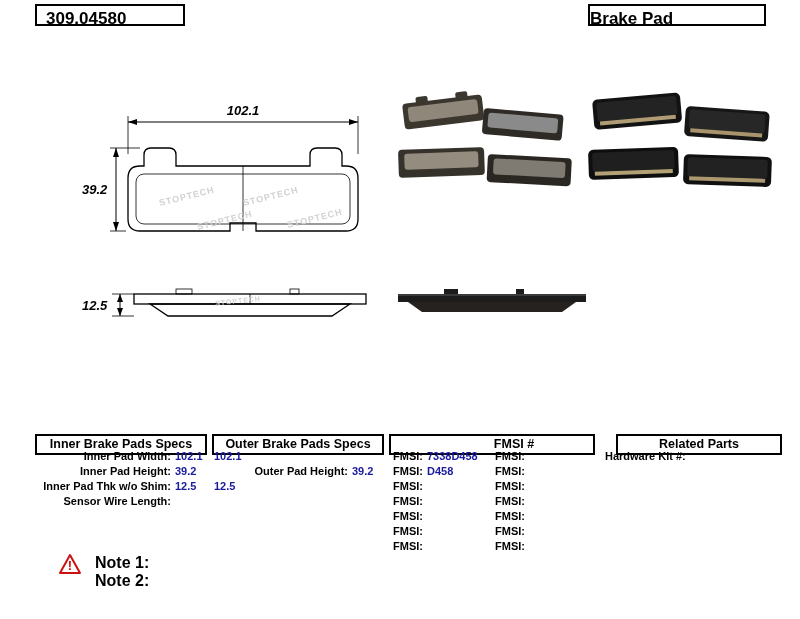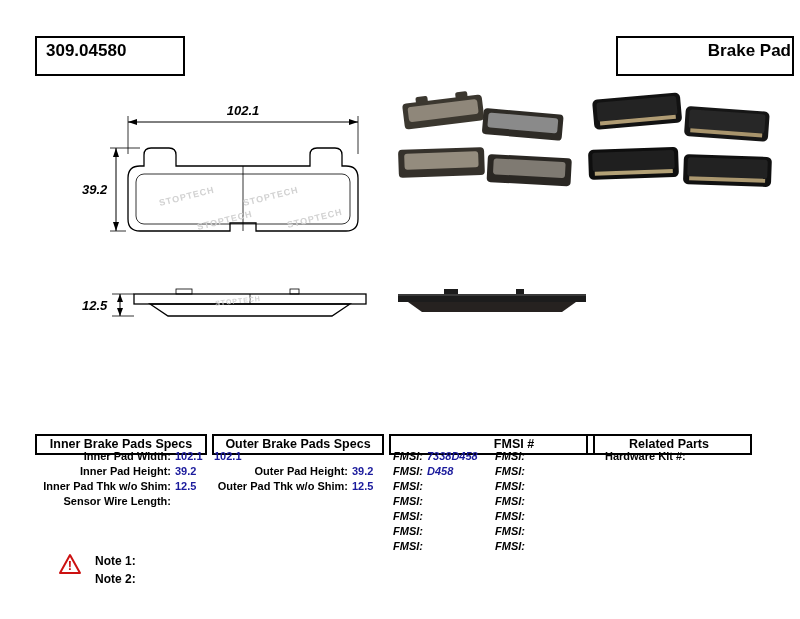--- a/index.html
+++ b/index.html
@@ -5,26 +5,26 @@
   :root { --val:#1a1a9c; --warn:#cc1111; }
   * { box-sizing:border-box; }
   html,body { margin:0; padding:0; }
   body {
     width:800px; height:619px; position:relative;
     background:#ffffff; color:#000;
     font-family:"Liberation Sans", sans-serif;
     overflow:hidden;
   }
   .header-box {
-    position:absolute; top:36px; height:40px;
+    position:absolute; top:4px; height:22px;
     border:2px solid #000; font-weight:bold; font-size:17px;
     line-height:26px;
   }
   #part-box { left:35px; width:150px; padding-left:9px; }
-  #name-box { left:588px; width:178px; text-align:right; padding-right:1px;margin-left:28px; }
+  #name-box { left:588px; width:178px; padding-right:1px; }
 
   svg.draw { position:absolute; overflow:visible; }
   #top-view   { left:80px;  top:98px;  width:300px; height:150px; }
   #side-view  { left:80px;  top:286px; width:300px; height:50px; }
   #photo-sets { left:396px; top:92px;  width:380px; height:105px; }
   #photo-side { left:396px; top:284px; width:195px; height:32px; }
 
   .outline { fill:none; stroke:#000; stroke-width:1.3; }
   .thin    { fill:none; stroke:#000; stroke-width:0.8; }
   .dim     { stroke:#000; stroke-width:1; fill:none; }
@@ -34,42 +34,42 @@
   .wm-sm { font-size:7px; }
 
   .spec-header {
     position:absolute; top:410px; height:21px;
     border:2px solid #000; font-weight:bold; font-size:12.5px;
     text-align:center; line-height:17px;margin-top:24px;
   }
   #inner-header   { left:35px;  width:172px; }
   #outer-header   { left:212px; width:172px; }
   #fmsi-header    { left:389px; width:206px;padding-left:44px; }
-  #related-header { left:586px; width:166px; }
+  #related-header { left:616px; width:166px; }
 
   .spec-rows { position:absolute; top:437px; font-size:11px; font-weight:bold; line-height:15px;margin-top:12px; }
   #inner-rows { left:33px;  width:174px; }
   #outer-rows { left:210px; width:174px; }
   .row { display:flex; }
   .row .lbl { flex:1 1 auto; text-align:right; white-space:nowrap; }
   .row .val { width:36px; text-align:left; padding-left:4px; color:var(--val); white-space:nowrap; }
 
-  #fmsi-rows { left:393px; width:202px;font-style:italic; }
+  #fmsi-rows { left:393px; width:202px; }
   .fmsi-row { display:flex; }
   .fmsi-pair { display:flex; }
   .fmsi-pair.l { width:102px; }
   .fmsi-pair.r { width:100px; }
   .fmsi-pair .flbl { white-space:nowrap; }
   .fmsi-pair .fval { padding-left:4px; color:var(--val); white-space:nowrap; }
 
   #related-rows { left:605px; width:160px; }
   #related-rows .rlbl { white-space:nowrap; }
   #related-rows .rval { padding-left:4px; color:var(--val); }
 
-  .note { position:absolute; left:95px; font-size:12px; font-weight:bold; }
+  .note { position:absolute; left:95px; font-size:16px; font-weight:bold; }
   #note-1 { top:554px; }
   #note-2 { top:572px; }
   #warn { position:absolute; left:58px; top:553px; }
 </style>
 </head>
 <body>
 
 <div class="header-box" id="part-box">
   <span>309.04580</span>
 </div>
@@ -203,21 +203,20 @@
 
 <div class="spec-rows" id="outer-rows">
   <div class="row">
     <span class="val">102.1</span>
   </div>
   <div class="row">
     <span class="lbl">Outer Pad Height:</span>
     <span class="val">39.2</span>
   </div>
   <div class="row">
-    <span class="lbl">Outer Pad Thk w/o Shim:</span>
     <span class="val">12.5</span>
   </div>
 </div>
 
 <div class="spec-rows" id="fmsi-rows">
   <div class="fmsi-row">
     <span class="fmsi-pair l">
         <span class="flbl">FMSI:</span>
         <span class="fval">7338D458</span>
       </span>

